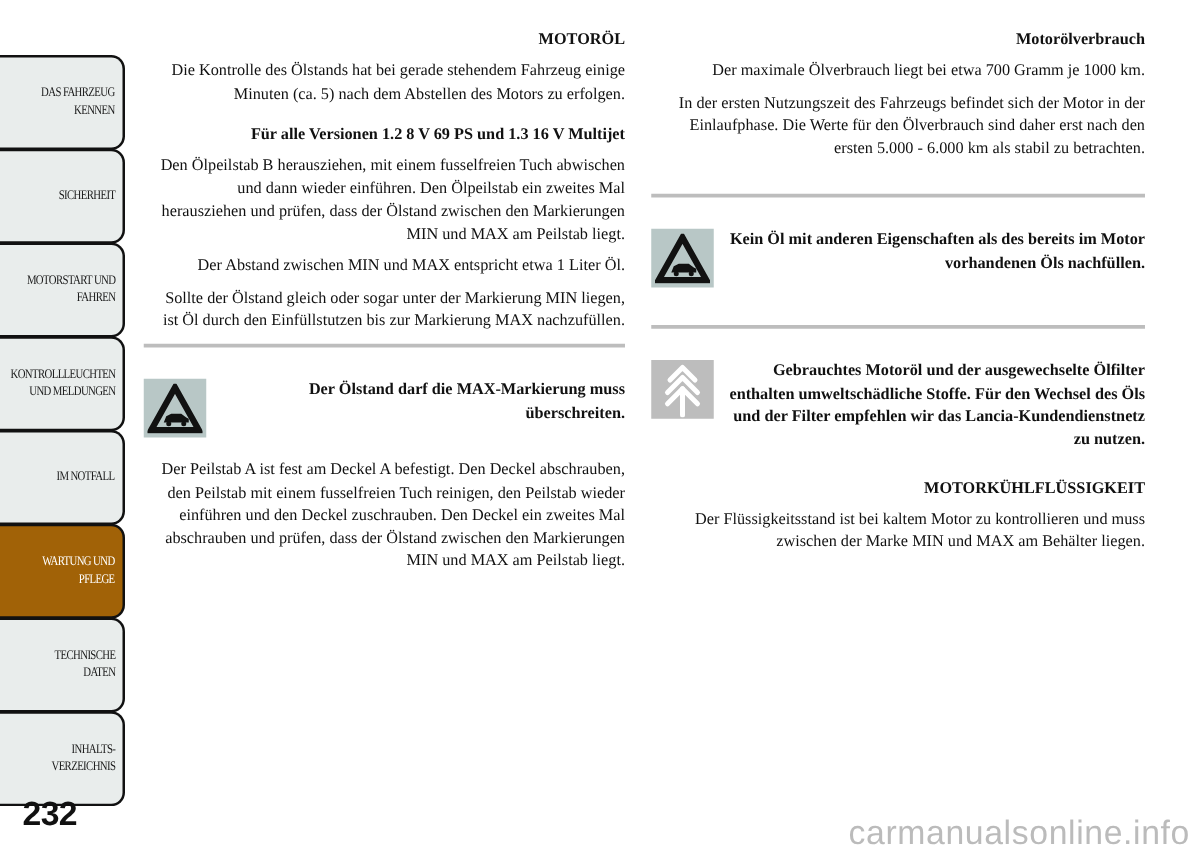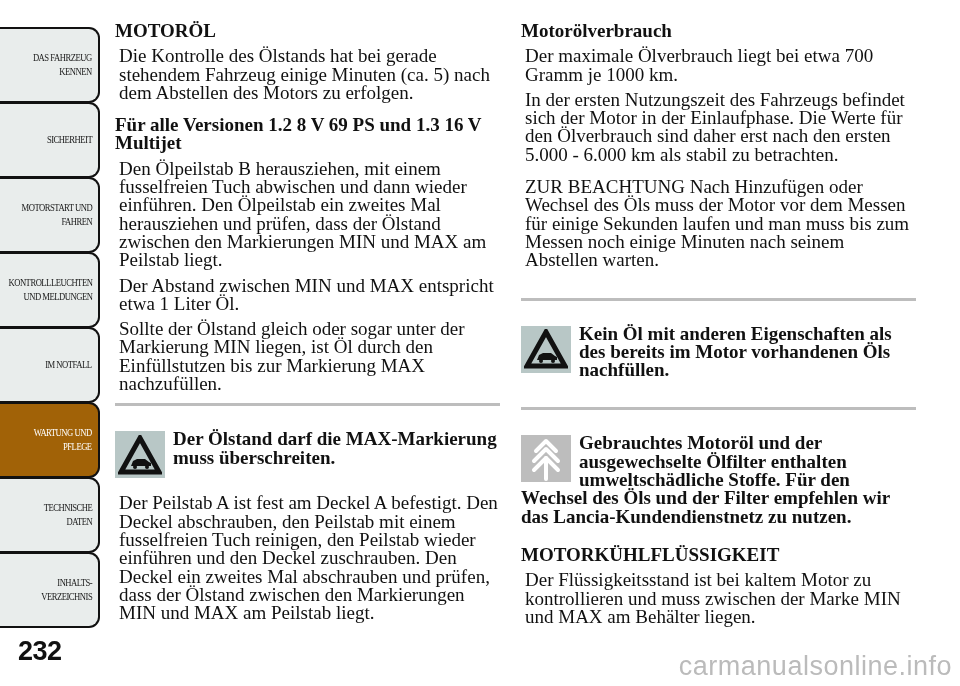--- a/index.html
+++ b/index.html
@@ -1,42 +1,42 @@
 <!DOCTYPE html>
 <html><head>
   <meta charset="utf-8">
   <style>
     html, body { margin: 0; padding: 0; }
     body {
       width: 960px; height: 686px; position: relative; overflow: hidden;
       background: #ffffff; color: #111;
       font-family: "DejaVu Serif", "Liberation Serif", serif;
     }
-    .sidebar { position: absolute; left: 0; top: 27px; width: 100px; }
+    .sidebar { position: absolute; left: 0; top: 44px; width: 100px; }
     .tab {
       position: relative; box-sizing: border-box; width: 100px; height: 76px;
       background: #e9edec; border: 2px solid #111; border-left: none;
       border-radius: 0 11px 11px 0; margin-bottom: -1px;
       display: flex; align-items: center; justify-content: flex-end;
       padding-right: 6px; text-align: right; cursor: pointer;
     }
     .tab span {
       font-family: "Liberation Serif", serif; font-size: 10.5px; line-height: 14px;
       letter-spacing: -0.6px; text-transform: uppercase; color: #1a1a1a;
       transform: scaleX(0.82); transform-origin: right center; white-space: pre-line;
       display: block;
     }
     .tab.active { background: #a16207; }
     .tab.active span { color: #fff; }
     .page-number {
       position: absolute; left: 18px; top: 636px;
       font-family: "Liberation Sans", sans-serif; font-weight: bold; font-size: 27px;
       color: #111; letter-spacing: -0.5px;
     }
-    .col { position: absolute; top: 22px; font-family: "Liberation Serif", serif; font-size: 19px; line-height: 18.3px; }
+    .col { position: absolute; top: 22px; font-family: "Liberation Serif", serif; font-size: 13px; line-height: 18.3px; text-align: right; }
     .col.left { left: 115px; width: 385px; }
     .col.right { left: 521px; width: 395px; }
     .h { font-weight: bold; margin: 0 0 7px 0; }
     .p { margin: 0 0 7px 4px; }
     .note { position: relative; margin: 10px 0 14px 0; padding-top: 24px; border-top: 3px solid #bdbdbd; }
     .note .icon-box {
       float: left; width: 50px; height: 47px; margin: 1px 8px 2px 0;
       display: flex; align-items: center; justify-content: center;
     }
     .note .icon-box.warn { background: #b8c7c6; }
@@ -107,21 +107,20 @@
     <div class="txt">Der Ölstand darf die MAX-Markierung muss überschreiten.</div>
     <div class="clear"></div>
   </div>
   <div class="p">Der Peilstab A ist fest am Deckel A befestigt. Den Deckel abschrauben, den Peilstab mit einem fusselfreien Tuch reinigen, den Peilstab wieder einführen und den Deckel zuschrauben. Den Deckel ein zweites Mal abschrauben und prüfen, dass der Ölstand zwischen den Markierungen MIN und MAX am Peilstab liegt.</div>
 </section>
 
 <section class="col right">
   <div class="h">Motorölverbrauch</div>
   <div class="p">Der maximale Ölverbrauch liegt bei etwa 700 Gramm je 1000 km.</div>
   <div class="p">In der ersten Nutzungszeit des Fahrzeugs befindet sich der Motor in der Einlaufphase. Die Werte für den Ölverbrauch sind daher erst nach den ersten 5.000 - 6.000 km als stabil zu betrachten.</div>
-  <div class="p" style="margin-top:14px;">ZUR BEACHTUNG Nach Hinzufügen oder Wechsel des Öls muss der Motor vor dem Messen für einige Sekunden laufen und man muss bis zum Messen noch einige Minuten nach seinem Abstellen warten.</div>
   <div class="note" style="margin-top:28px; margin-bottom:28px;">
     <div class="icon-box warn">
       <svg width="44" height="40" viewBox="0 0 44 40">
         <polygon points="22,3 41,37 3,37" fill="none" stroke="#111" stroke-width="5"></polygon>
         <path d="M13 31 L15 26 L19 24 L27 24 L31 27 L33 28 L33 31 Z" fill="#111"></path>
         <circle cx="17" cy="32" r="2" fill="#111"></circle>
           <circle cx="29" cy="32" r="2" fill="#111"></circle>
       </svg>
     </div>
     <div class="txt">Kein Öl mit anderen Eigenschaften als des bereits im Motor vorhandenen Öls nachfüllen.</div>

